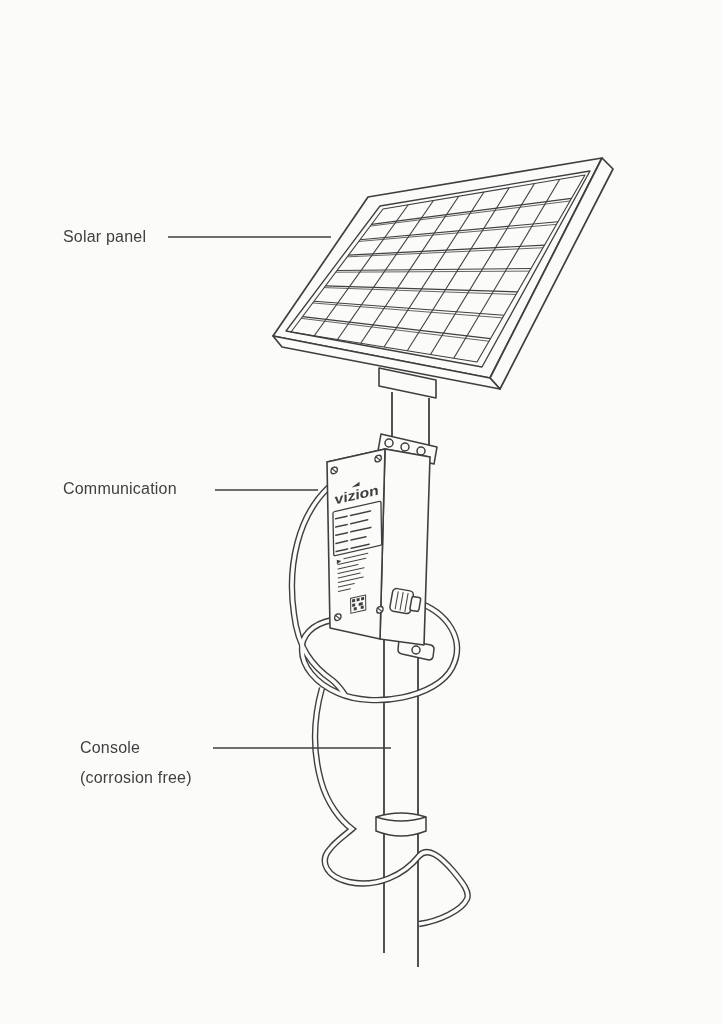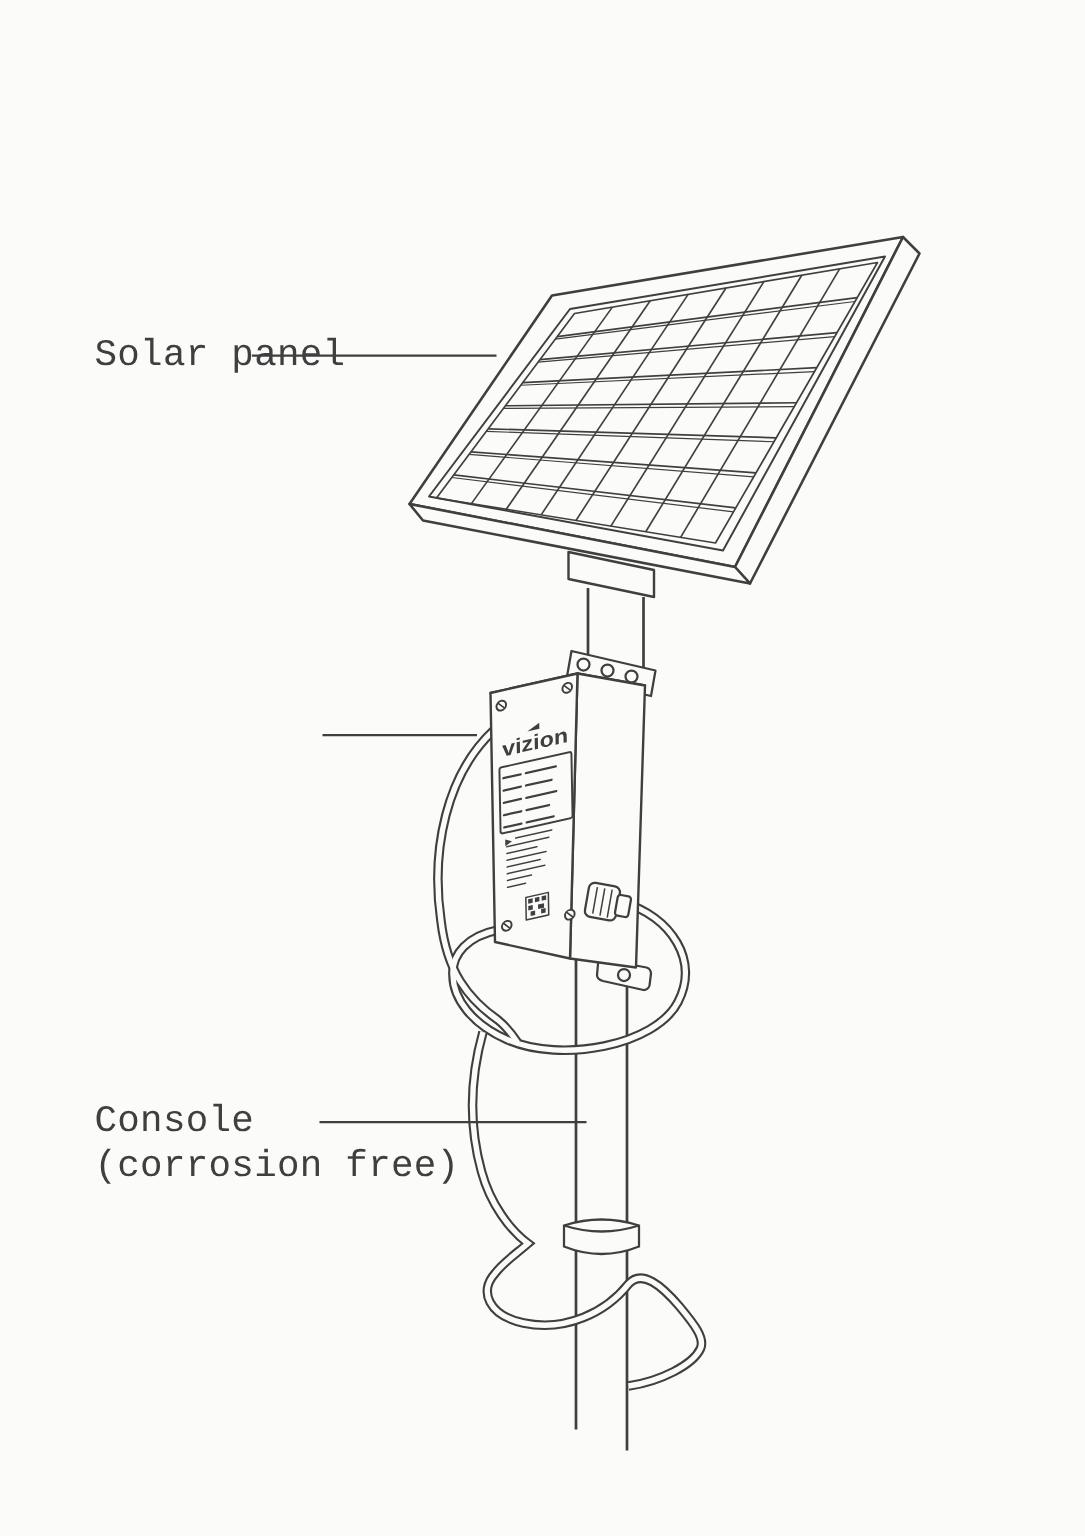--- a/index.html
+++ b/index.html
@@ -1,22 +1,22 @@
 <!DOCTYPE html>
 <html style="--ink: #3f3f3f;"><head>
 <meta charset="utf-8">
 <style>
   :root{ --ink:#3f3f3f; --bg:#fbfbfa; }
   *{ box-sizing:border-box; }
   html,body{ margin:0; padding:0; }
   body{ background:var(--bg); font-family:"Liberation Sans",sans-serif; }
   .canvas{ position:relative; width:723px; height:1024px; background:var(--bg); overflow:hidden; }
   .canvas svg{ position:absolute; left:0; top:0; color:var(--ink); }
-  .label{ position:absolute; color:var(--ink); font-size:25px; font-weight:500;
-          line-height:30px; letter-spacing:.2px; white-space:nowrap;font-family:Liberation Mono, monospace; }
+  .label{ position:absolute; color:var(--ink); font-size:16px; font-weight:500;
+          line-height:30px; letter-spacing:.2px; white-space:nowrap; }
 </style>
 </head>
 <body style="background: rgb(251, 251, 250);">
 
 <div class="canvas">
 
   <svg width="723" height="1024" viewBox="0 0 723 1024">
 
     <g fill="none" stroke="currentColor" stroke-width="1.7" stroke-linejoin="round">
       <polygon points="368,197 602,158 490,378 273,336" fill="#fbfbfa"></polygon>
@@ -164,19 +164,20 @@
       <line x1="215" y1="490" x2="318" y2="490"></line>
       <line x1="213" y1="748" x2="391" y2="748"></line>
     </g>
   </svg>
 
   <div class="label" style="left:63px; top:222px;">
     <div>Solar panel</div>
   </div>
 
   <div class="label" style="left:63px; top:474px;">
+    <div>Communication</div>
   </div>
 
-  <div class="label" style="left:63px; top:733px;">
+  <div class="label" style="left:80px; top:733px;">
     <div>Console</div>
     <div>(corrosion free)</div>
   </div>
 </div>
 
 </body></html>

